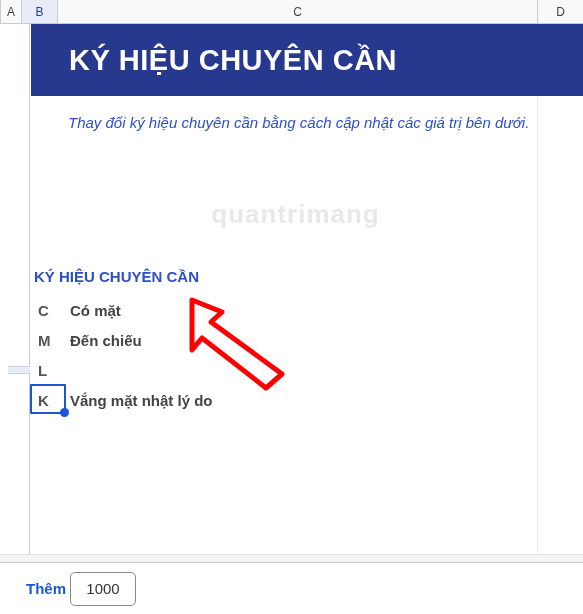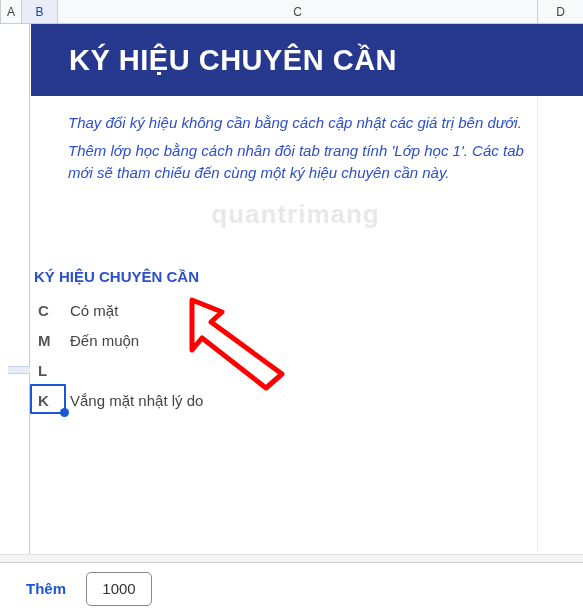--- a/index.html
+++ b/index.html
@@ -133,20 +133,21 @@
     text-align: left;
     font-weight: 700;
     color: #555;
     font-size: 15px;
     padding-left: 6px;
   }
   .legend-label {
     color: #444;
     font-size: 15px;
     padding-left: 2px;
+    font-weight: bold;
   }
 
   
   .cell-selected {
     position: absolute;
     left: 22px;
     width: 36px;
     height: 30px;
     top: 360px;
     border: 2px solid #1a57d6;
@@ -190,21 +191,20 @@
   .add-rows {
     position: absolute;
     left: 0;
     right: 0;
     bottom: 0;
     height: 52px;
     border-top: 1px solid #ccc;
     display: flex;
     align-items: center;
     padding-left: 22px;
-    gap: 16px;
     font-size: 15px;
     background: #fff;
   }
   .add-rows .add-btn {
     color: #1a57d6;
     font-weight: 700;
     cursor: pointer;
     padding: 6px 4px;
   }
   .add-rows .count-input {
@@ -247,35 +247,34 @@
     <div class="tick" style="top:342px"></div>
   </div>
 
   <div class="right-border"></div>
 
   <div class="title-banner">
     <span>KÝ HIỆU CHUYÊN CẦN</span>
   </div>
 
   <div class="instructions">
-    <p>Thay đổi ký hiệu không cần bằng cách cập nhật các giá trị bên dưới.</p>
-    <p>Thêm lớp học bằng cách nhân đôi tab trang tính 'Lớp học 1'. Các tab mới sẽ tham chiếu đến cùng một ký hiệu chuyên cần này.</p>
+    <p>Thay đổi ký hiệu chuyên cần bằng cách cập nhật các giá trị bên dưới.</p>
   </div>
 
   <div class="watermark">quantrimang</div>
 
   <div class="legend">
     <div class="legend-title">KÝ HIỆU CHUYÊN CẦN</div>
     <div class="legend-row">
       <div class="legend-code">C</div>
       <div class="legend-label">Có mặt</div>
     </div>
     <div class="legend-row">
       <div class="legend-code">M</div>
-      <div class="legend-label">Đến muộn</div>
+      <div class="legend-label">Đến chiếu</div>
     </div>
     <div class="legend-row">
       <div class="legend-code">L</div>
     </div>
     <div class="legend-row">
       <div class="legend-code">K</div>
       <div class="legend-label">Vắng mặt nhật lý do</div>
     </div>
   </div>
 

